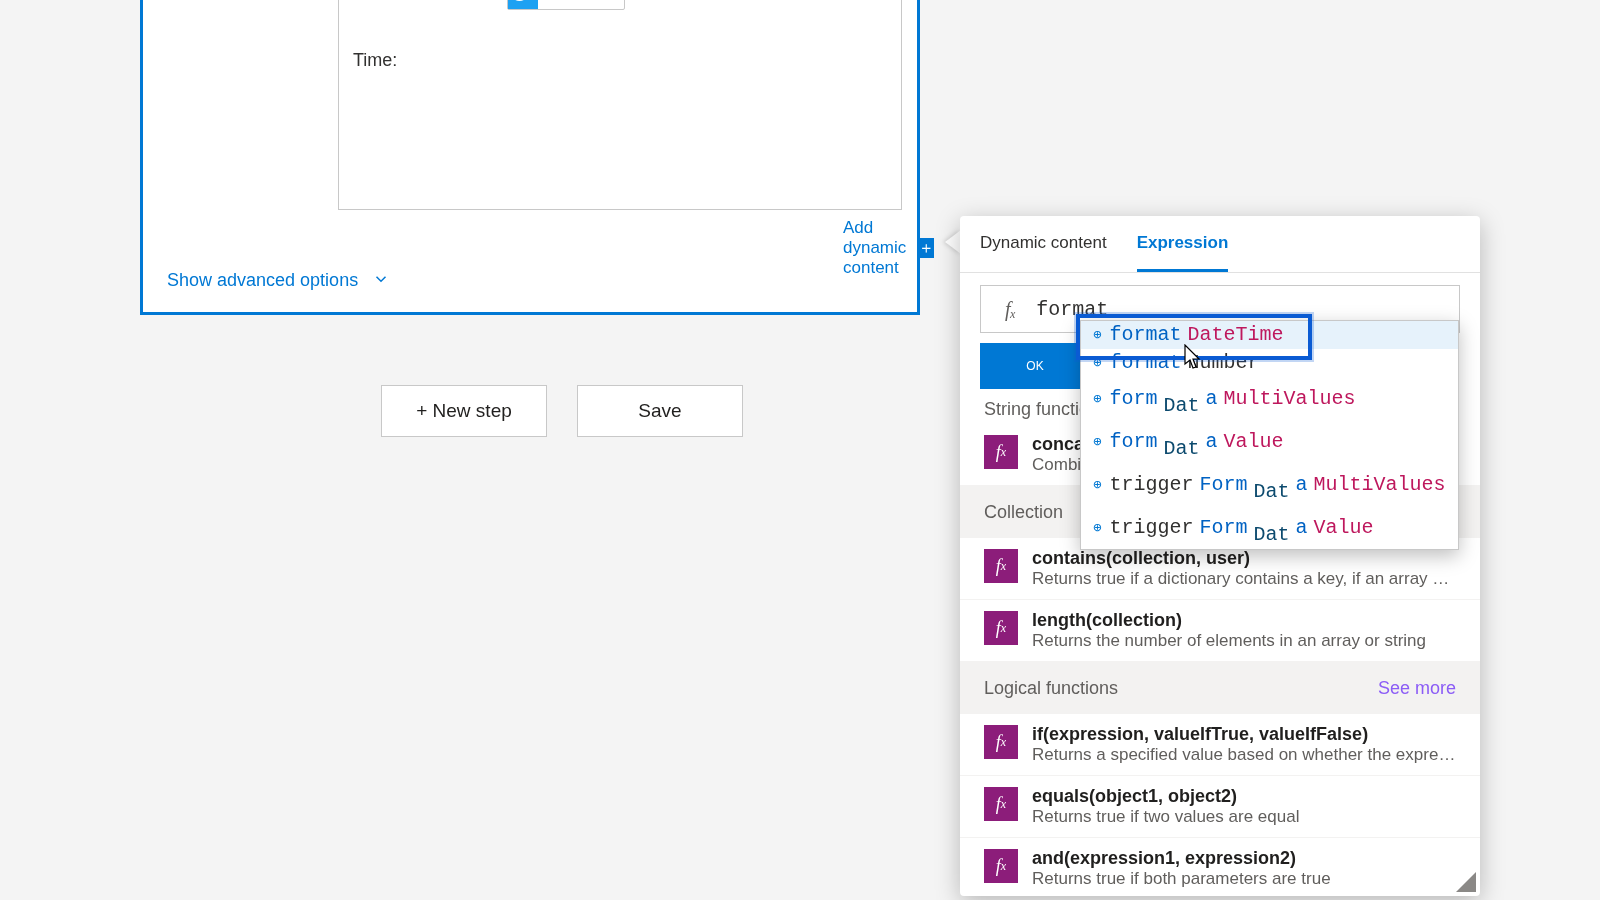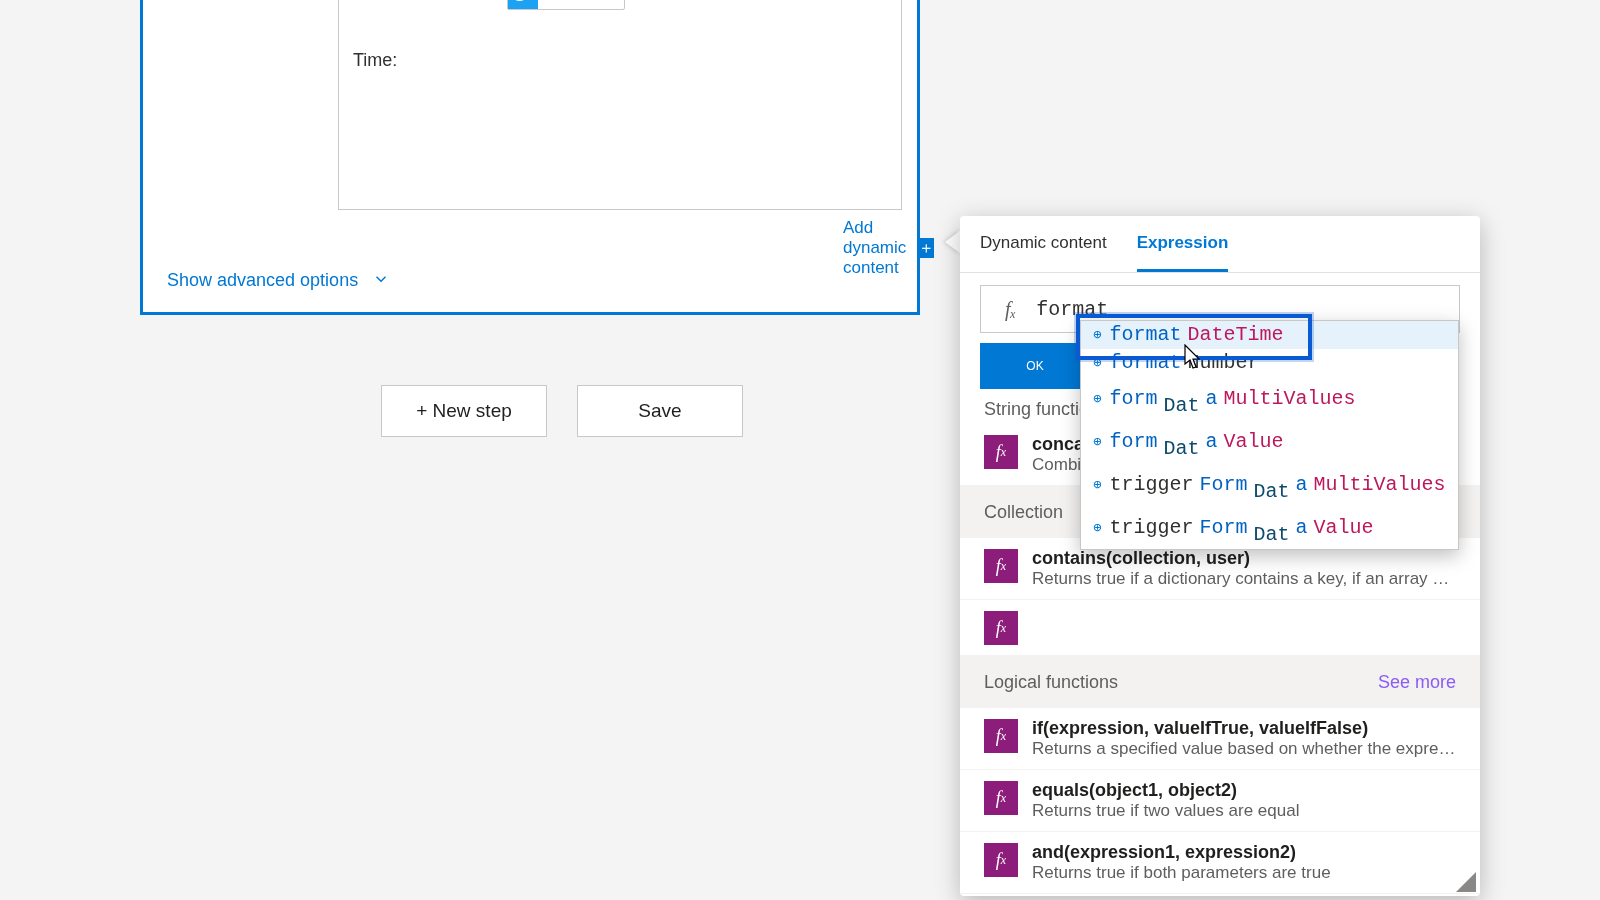--- a/index.html
+++ b/index.html
@@ -400,20 +400,24 @@
 
     <div class="fn-row">
       <div class="fn-icon">f<sub>x</sub></div>
       <div class="fn-text">
         <span class="fn-sig">contains(collection, user)</span>
         <span class="fn-desc">Returns true if a dictionary contains a key, if an array cont...</span>
       </div>
     </div>
     <div class="fn-row">
       <div class="fn-icon">f<sub>x</sub></div>
+      <div class="fn-text">
+        <span class="fn-sig">length(collection)</span>
+        <span class="fn-desc">Returns the number of elements in an array or string</span>
+      </div>
     </div>
 
     <div class="cat-header">
       <span>Logical functions</span>
       <span class="see-more">See more</span>
     </div>
 
     <div class="fn-row">
       <div class="fn-icon">f<sub>x</sub></div>
       <div class="fn-text">

